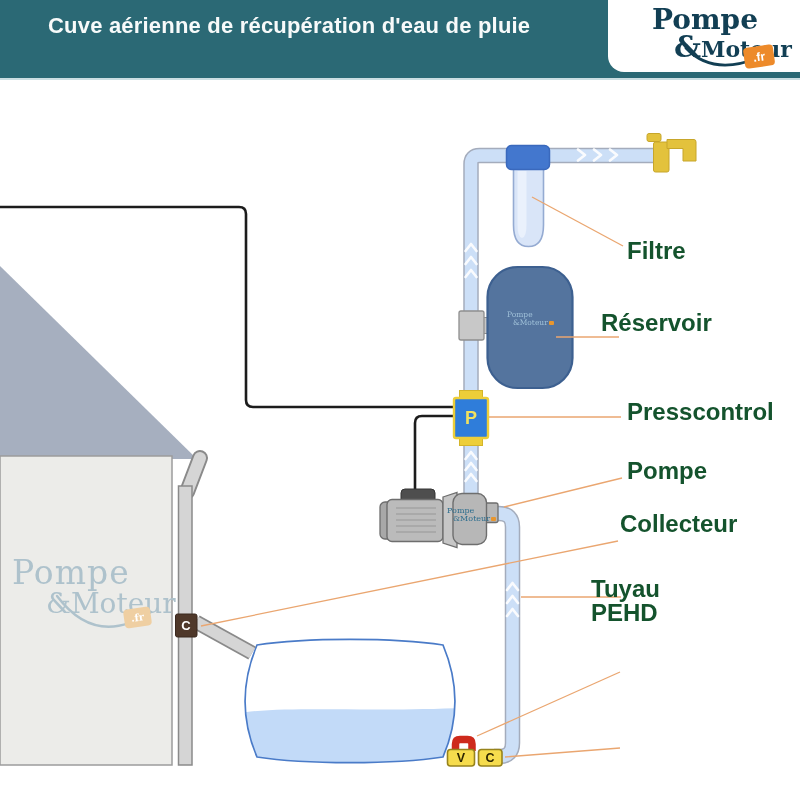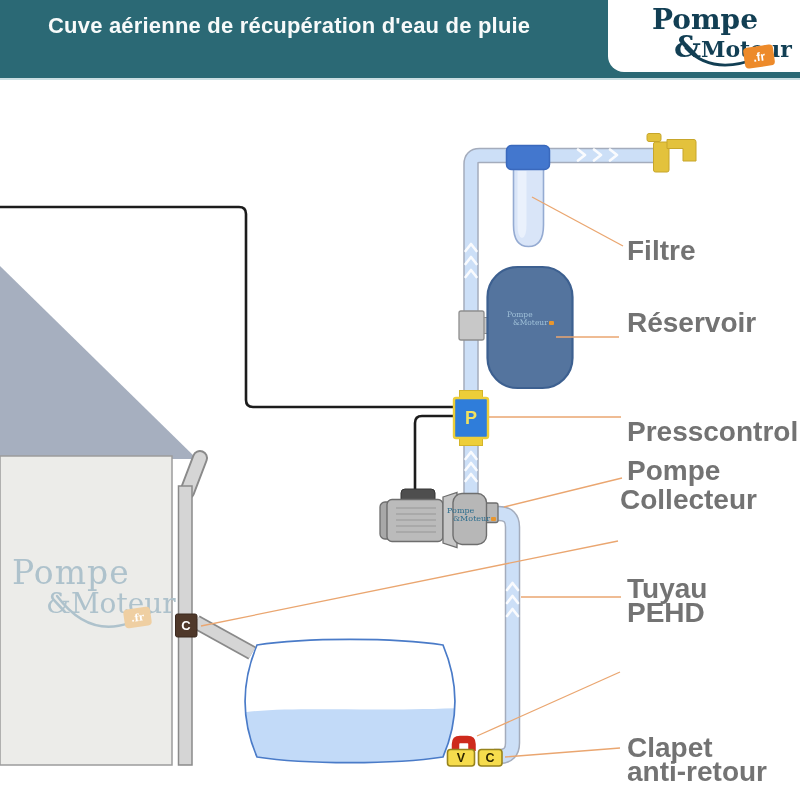--- a/index.html
+++ b/index.html
@@ -9,21 +9,21 @@
   
   .header{left:0;top:0;width:800px;height:78px;background:#2B6975;border-bottom:2px solid #CBDEE2;}
   .title{left:48px;top:11px;color:#F7FAFA;font-size:22px;font-weight:600;line-height:29px;letter-spacing:.2px;}
   .logo-box{left:608px;top:0;width:192px;height:72px;background:#fff;border-radius:0 0 0 16px;}
   .logo-word1{left:44px;top:3px;font-family:"DejaVu Serif",serif;font-size:28px;font-weight:600;color:#123F54;}
   .logo-word2{left:66px;top:29px;font-family:"DejaVu Serif",serif;font-size:22px;font-weight:600;color:#123F54;}
   .logo-word2 .amp{font-size:30px;}
   .fr-badge{left:136px;top:46px;width:30px;height:21px;background:#ED8A2A;border-radius:4px;
     transform:rotate(-8deg);color:#fff;font-size:12px;font-weight:700;display:flex;align-items:center;justify-content:center;}
   
-  .lbl{color:#737373;font-size:28px;font-weight:600;line-height:24px;white-space:nowrap;}
+  .lbl{color:#14532d;font-size:24px;font-weight:600;line-height:24px;white-space:nowrap;}
   
   .comp-letter{display:flex;align-items:center;justify-content:center;font-weight:700;}
   .letter-p{left:454px;top:398px;width:34px;height:40px;color:#F1E15F;font-size:18px;}
   .letter-collector{left:175px;top:614px;width:22px;height:23px;color:#fff;font-size:13px;}
   .letter-v{left:447px;top:749px;width:28px;height:17px;color:#2E2600;font-size:12.5px;}
   .letter-c2{left:478px;top:749px;width:24px;height:17px;color:#2E2600;font-size:12.5px;}
   
   .wm-house{left:12px;top:556px;width:180px;color:#AEC2CC;font-family:"DejaVu Serif",serif;}
   .wm-house .l1{font-size:33px;letter-spacing:1px;line-height:33px;}
   .wm-house .l2{font-size:28px;margin-left:34px;line-height:30px;}
@@ -170,33 +170,29 @@
   <div class="abs logo-box" style="z-index:3">
     <svg class="abs" style="left:0;top:0" width="192" height="72">
       <path d="M78,48 Q104,76 150,58" fill="none" stroke="#123F54" stroke-width="2.8" stroke-linecap="round"></path>
     </svg>
     <div class="abs logo-word1">Pompe</div>
     <div class="abs logo-word2"><span class="amp">&amp;</span><span>Moteur</span></div>
     <div class="abs fr-badge">.fr</div>
   </div>
 
   <div class="abs lbl" style="left:627px;top:239px;z-index:2">Filtre</div>
-  <div class="abs lbl" style="left:627px;top:311px;z-index:2">
+  <div class="abs lbl" style="left:601px;top:311px;z-index:2">
     <div>Réservoir</div>
   </div>
-  <div class="abs lbl" style="left:627px;top:420px;z-index:2">Presscontrol</div>
+  <div class="abs lbl" style="left:627px;top:400px;z-index:2">Presscontrol</div>
   <div class="abs lbl" style="left:627px;top:459px;z-index:2">Pompe</div>
-  <div class="abs lbl" style="left:620px;top:488px;z-index:2">Collecteur</div>
-  <div class="abs lbl" style="left:627px;top:577px;z-index:2">
+  <div class="abs lbl" style="left:620px;top:512px;z-index:2">Collecteur</div>
+  <div class="abs lbl" style="left:591px;top:577px;z-index:2">
     <div>Tuyau</div>
     <div>PEHD</div>
-  </div>
-  <div class="abs lbl" style="left:627px;top:736px;z-index:2">
-    <div>Clapet</div>
-    <div>anti-retour</div>
   </div>
 
   <div class="abs comp-letter letter-p" style="z-index:2">P</div>
   <div class="abs comp-letter letter-collector" style="z-index:2">C</div>
   <div class="abs comp-letter letter-v" style="z-index:2">V</div>
   <div class="abs comp-letter letter-c2" style="z-index:2">C</div>
 
   <div class="abs wm-house" style="z-index:2">
     <div class="l1">Pompe</div>
     <div class="l2">&amp;Moteur</div>

